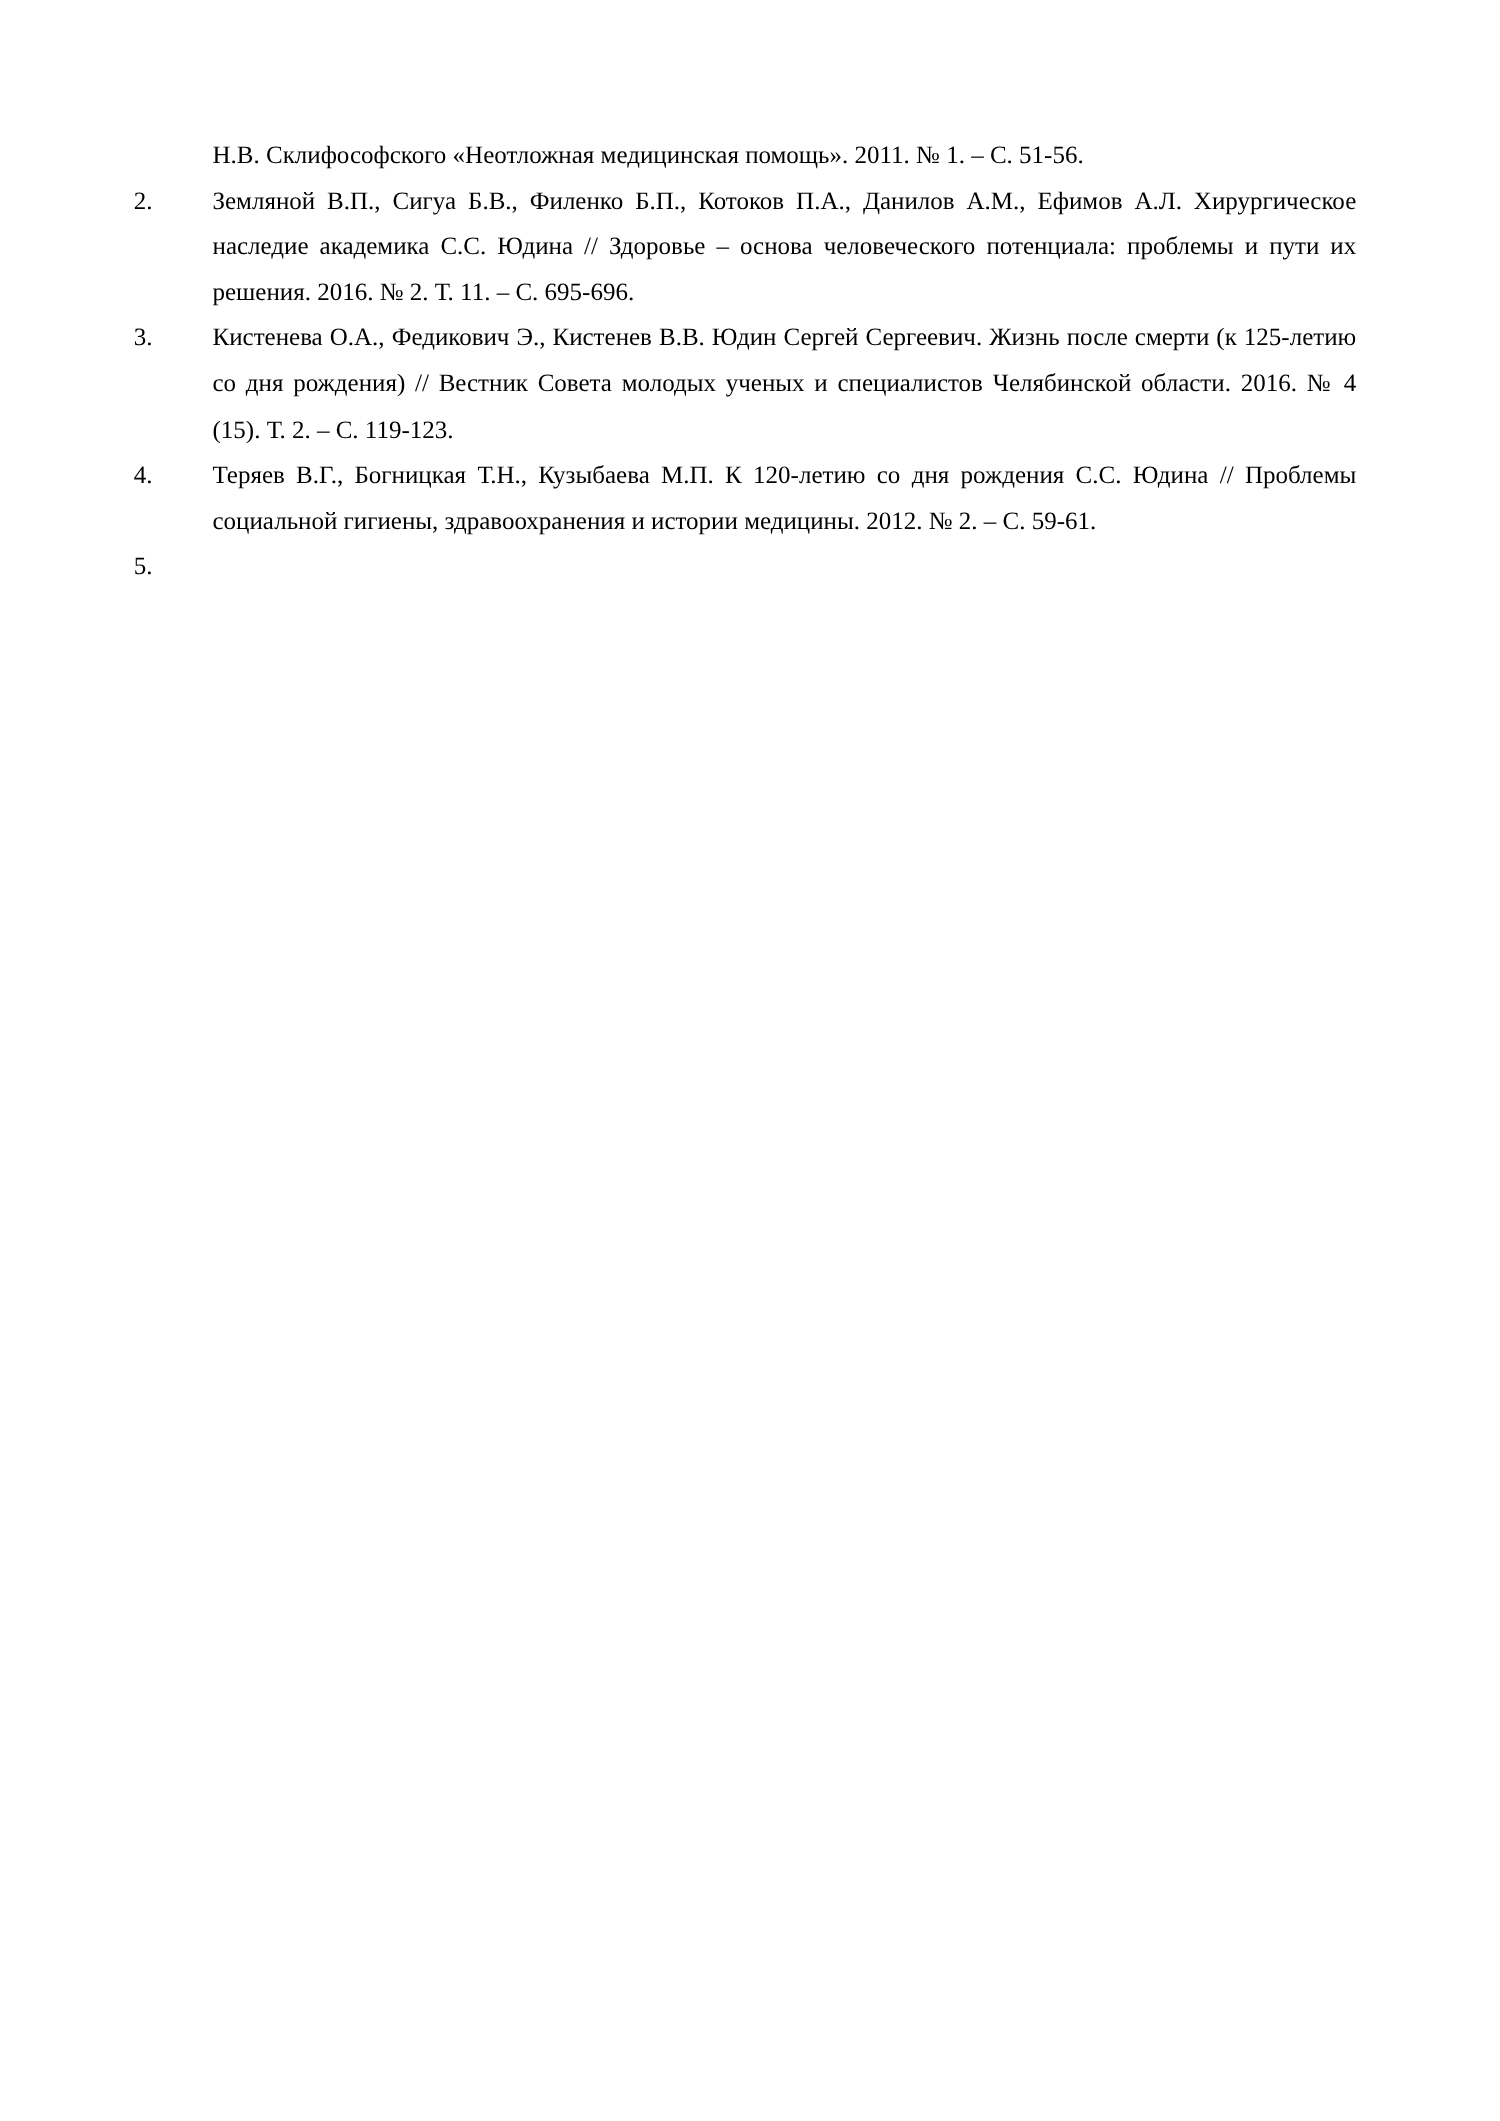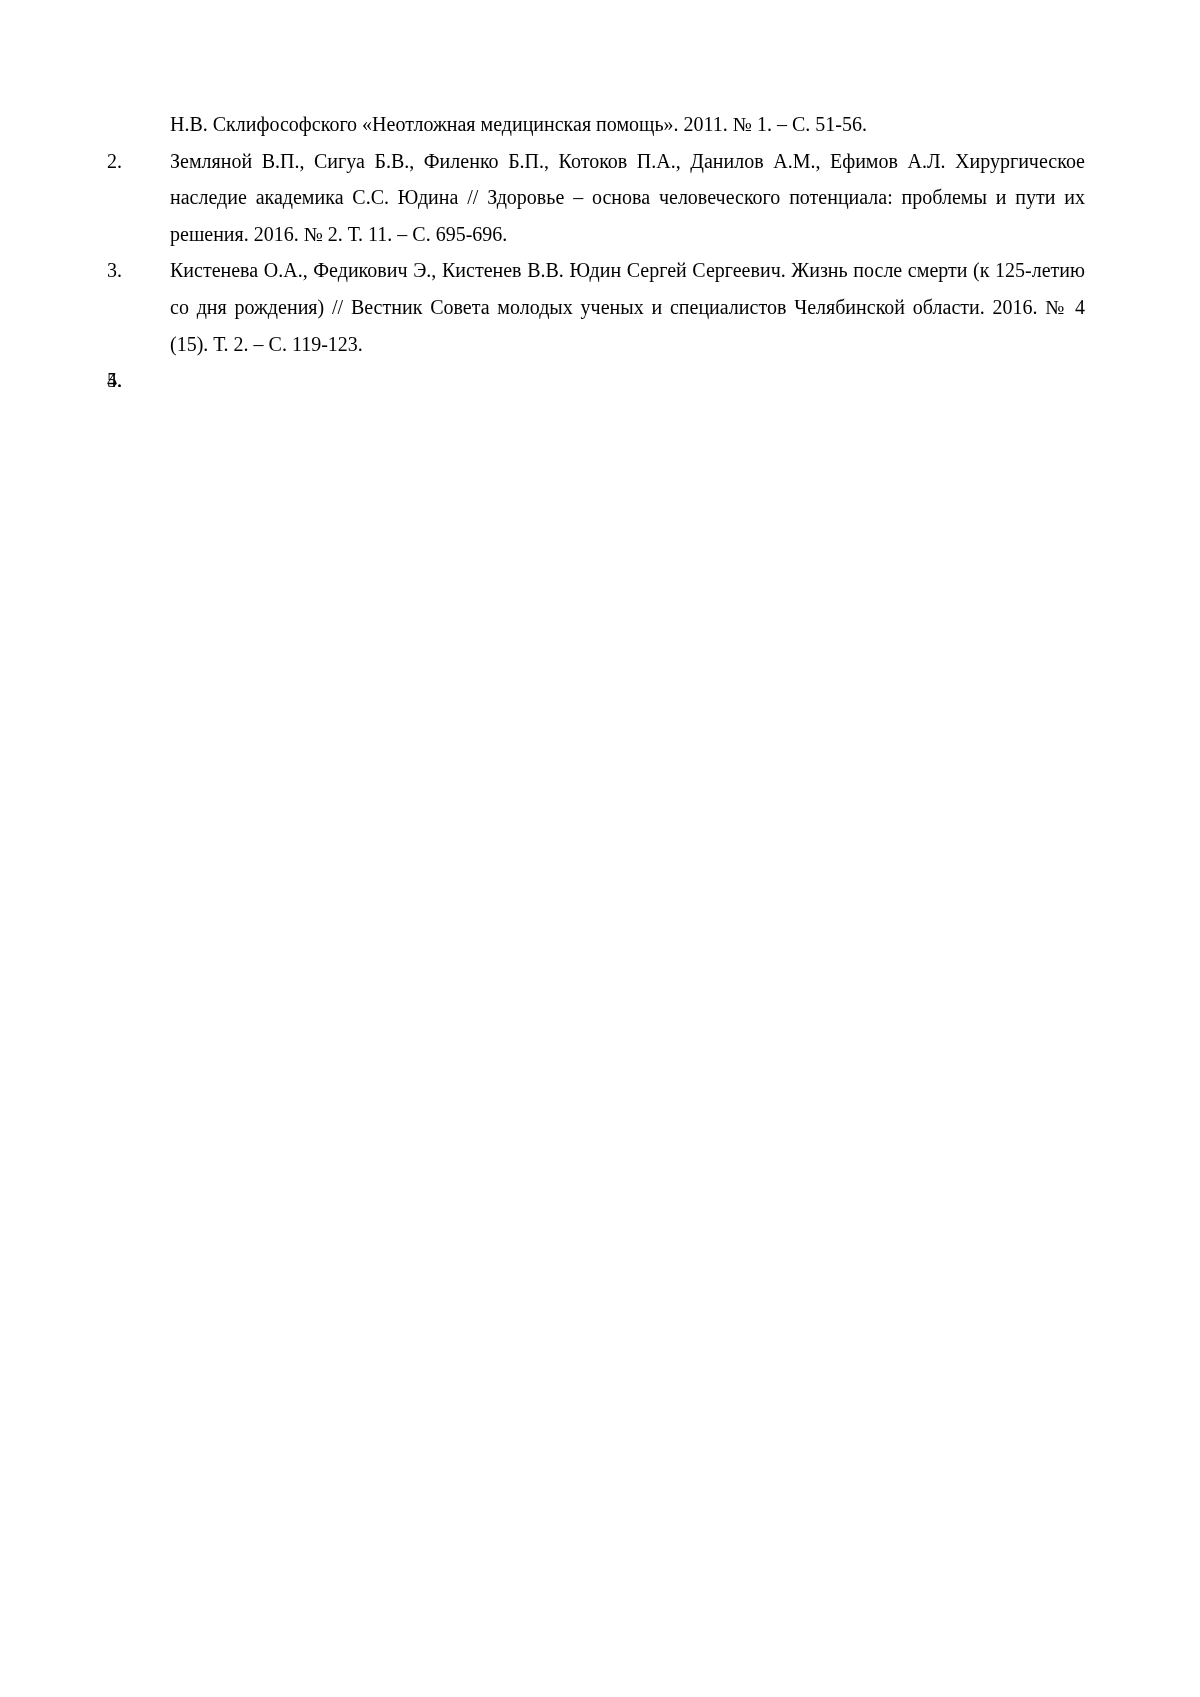--- a/index.html
+++ b/index.html
@@ -52,20 +52,20 @@
 
   <li class="ref-item">
     <span class="ref-number">2.</span><span class="ref-text">Земляной В.П., Сигуа Б.В., Филенко Б.П., Котоков П.А., Данилов А.М., Ефимов А.Л. Хирургическое наследие академика С.С. Юдина // Здоровье – основа человеческого потенциала: проблемы и пути их решения. 2016. № 2. Т. 11. – С. 695-696.</span>
   </li>
 
   <li class="ref-item">
     <span class="ref-number">3.</span><span class="ref-text">Кистенева О.А., Федикович Э., Кистенев В.В. Юдин Сергей Сергеевич. Жизнь после смерти (к 125-летию со дня рождения) // Вестник Совета молодых ученых и специалистов Челябинской области. 2016. № 4 (15). Т. 2. – С. 119-123.</span>
   </li>
 
   <li class="ref-item">
-    <span class="ref-number">4.</span>
+    <span class="ref-number">4.</span><span class="ref-text">Теряев В.Г., Богницкая Т.Н., Кузыбаева М.П. К 120-летию со дня рождения С.С. Юдина // Проблемы социальной гигиены, здравоохранения и истории медицины. 2012. № 2. – С. 59-61.</span>
   </li>
 
   <li class="ref-item">
     <span class="ref-number">5.</span>
   </li>
 </ol>
 </div>
 
 </body></html>

